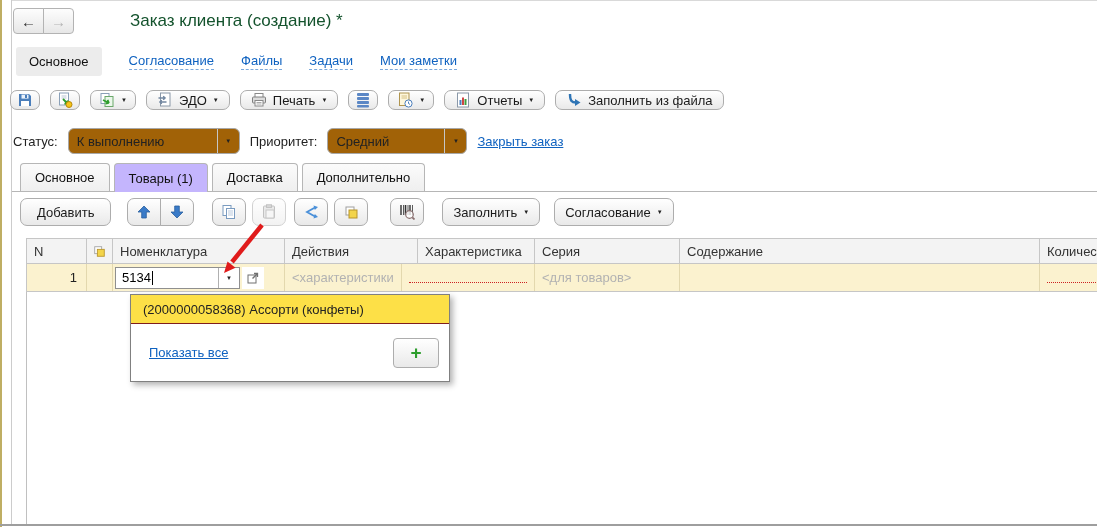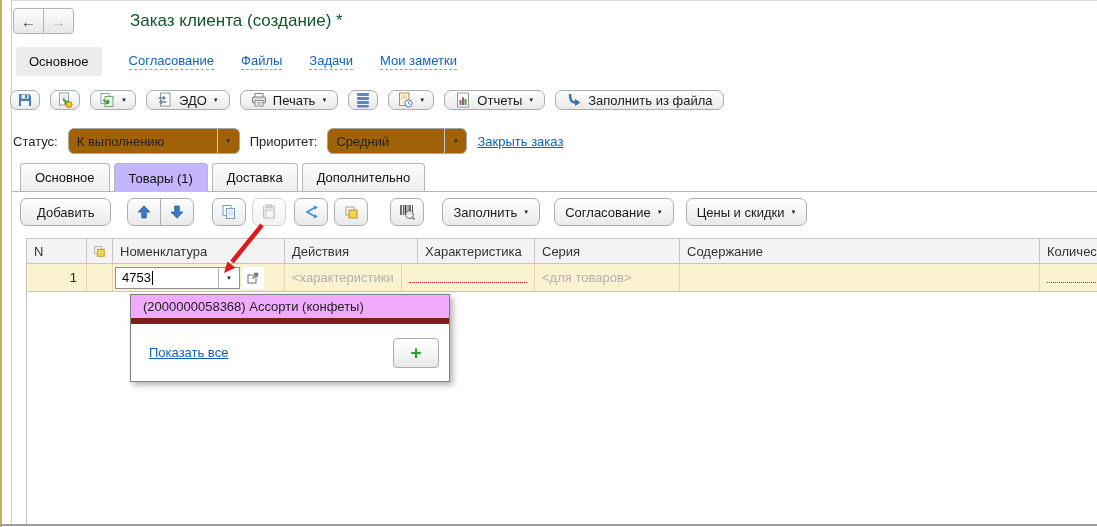--- a/index.html
+++ b/index.html
@@ -92,21 +92,21 @@
   .edit-text { width:102px; padding:0 6px; display:flex; align-items:center; font-size:13px; color:#000; }
   .text-caret { display:inline-block; width:1px; height:14px; background:#000; margin-left:1px; }
   .edit-dd { width:21px; border-left:1px solid #b0b0b0; display:flex; align-items:center; justify-content:center; background:#fff; cursor:pointer; }
   .open-btn { width:22px; height:22px; background:#fff; display:flex; align-items:center; justify-content:center; margin-left:2px; cursor:pointer; }
 
   
   .popup {
     position:absolute; left:130px; top:294px; width:320px; background:#fff;
     border:1px solid #808080; box-shadow:3px 3px 6px rgba(0,0,0,.3); z-index:6;
   }
-  .popup-item { height:29px; background:#f0abfc; display:flex; align-items:center; padding:0 12px; border-bottom:6px solid #7f1d1d; color:#222; white-space:nowrap; overflow:hidden; }
+  .popup-item { height:29px; background:#fde047; display:flex; align-items:center; padding:0 12px; border-bottom:1px solid #7f1d1d; color:#222; white-space:nowrap; overflow:hidden; }
   .popup-footer { height:57px; display:flex; align-items:center; justify-content:space-between; padding:0 10px 0 18px; }
   .plus-btn {
     width:46px; height:30px; display:flex; align-items:center; justify-content:center;
     background:linear-gradient(#ffffff,#e9e9e9); border:1px solid #adadad; border-radius:4px;
     color:#2e9e2e; font-size:19px; font-weight:bold; cursor:pointer;
   }
 
   .annot-arrow { position:absolute; left:205px; top:218px; z-index:7; pointer-events:none; }
   svg { display:block; }
 </style>
@@ -345,24 +345,20 @@
     </button>
 
     <button class="btn tb m18">
       <span>Заполнить</span>
       <span class="caret">▼</span>
     </button>
     <button class="btn tb m14">
       <span>Согласование</span>
       <span class="caret">▼</span>
     </button>
-    <button class="btn tb m12">
-      <span>Цены и скидки</span>
-      <span class="caret">▼</span>
-    </button>
   </div>
 
   <div class="grid">
     <div class="grid-header">
       <div class="gh-cell c-n">N</div>
       <div class="gh-cell c-fold">
         <span>
           <svg width="13" height="13" viewBox="0 0 15 15">
               <rect x="2" y="2" width="8" height="8" fill="#fff" stroke="#a0a0a0"></rect>
               <rect x="5" y="5" width="8" height="8" fill="#f3d44a" stroke="#b8942a"></rect>
@@ -376,21 +372,21 @@
       <div class="gh-cell c-cont">Содержание</div>
       <div class="gh-cell c-qty">Количество</div>
     </div>
 
     <div class="grid-row">
       <div class="gr-cell c-n">1</div>
       <div class="gr-cell c-fold"></div>
       <div class="gr-cell c-nom">
         <div class="edit-box">
           <span class="edit-text">
-              <span>4753</span>
+              <span>5134</span>
               <span class="text-caret"></span>
             </span>
           <span class="edit-dd">
               <span class="caret">▼</span>
             </span>
         </div>
         <span class="open-btn">
           <span>
             <svg width="12" height="12" viewBox="0 0 12 12">
                 <rect x="1" y="3" width="8" height="8" fill="none" stroke="#707070"></rect>

